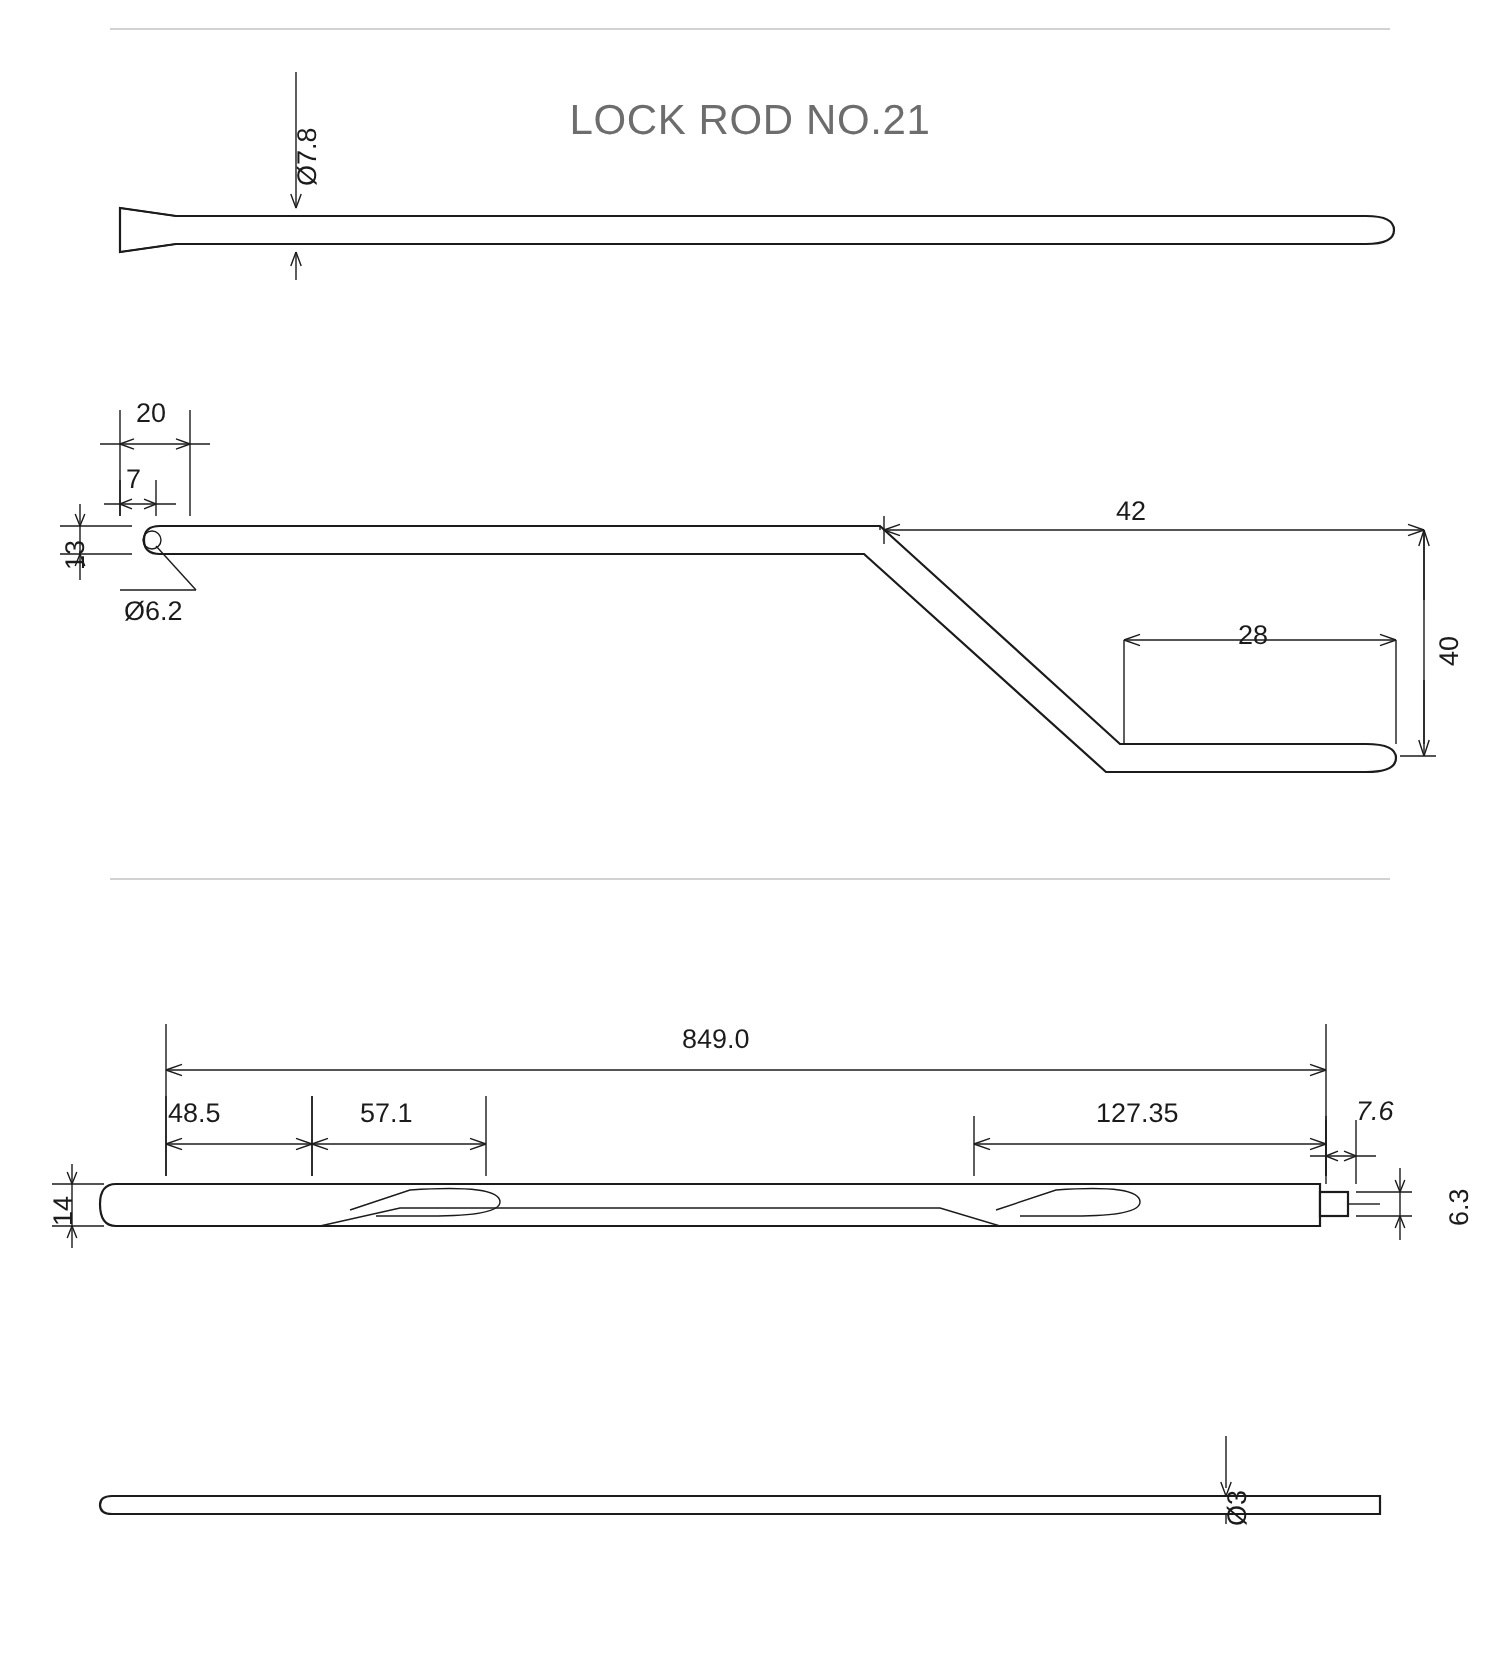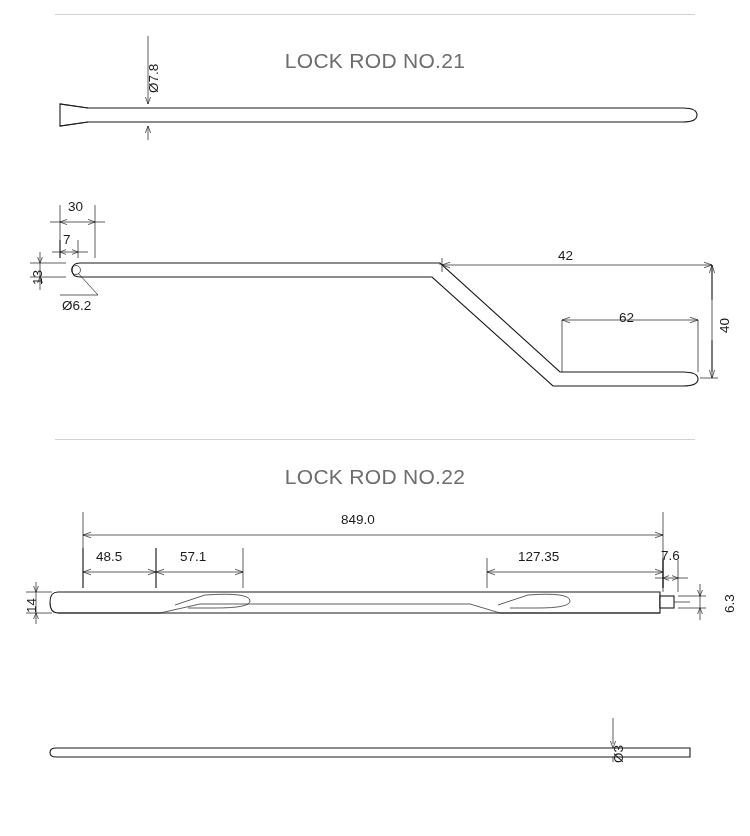--- a/index.html
+++ b/index.html
@@ -144,31 +144,30 @@
 
     <g>
       <line class="thin" x1="712" y1="265" x2="712" y2="300"></line>
       <line class="thin" x1="712" y1="340" x2="712" y2="378"></line>
       <path class="thin" d="M712,265 l-2.6,8 M712,265 l2.6,8 M712,378 l-2.6,-8 M712,378 l2.6,-8"></path>
       <line class="thin" x1="700" y1="378" x2="718" y2="378"></line>
     </g>
   </svg>
 
   <div class="dim vert" style="left:146px; top:93px;">Ø7.8</div>
-  <div class="dim" style="left:68px; top:199px;">30</div>
+  <div class="dim" style="left:68px; top:199px;">20</div>
   <div class="dim" style="left:63px; top:232px;">7</div>
   <div class="dim vert" style="left:30px; top:285px;">13</div>
   <div class="dim" style="left:62px; top:298px;">Ø6.2</div>
   <div class="dim" style="left:558px; top:248px;">42</div>
-  <div class="dim" style="left:619px; top:310px;">62</div>
+  <div class="dim" style="left:619px; top:310px;">28</div>
   <div class="dim vert" style="left:717px; top:333px;">40</div>
 
   <div class="divider" style="left:55px; top:439px; width:640px;"></div>
 
-  <div class="title" style="top:465px;">LOCK ROD NO.22</div>
 
   <svg width="750" height="836">
 
     <g>
       <path class="part" d="M58,592
                             L660,592
                             L660,613
                             L58,613
                             Q50,613 50,602
                             Q50,592 58,592 Z"></path>
@@ -237,21 +236,21 @@
     </g>
 
     <g>
       <line class="thin" x1="613" y1="718" x2="613" y2="744"></line>
       <path class="thin" d="M613,748 l-2.6,-7 M613,748 l2.6,-7"></path>
       <line class="thin" x1="613" y1="757" x2="613" y2="762"></line>
     </g>
   </svg>
 
   <div class="dim" style="left:341px; top:512px;">849.0</div>
-  <div class="dim" style="left:96px; top:549px;">48.5</div>
+  <div class="dim" style="left:84px; top:549px;">48.5</div>
   <div class="dim" style="left:180px; top:549px;">57.1</div>
-  <div class="dim" style="left:518px; top:549px;">127.35</div>
-  <div class="dim" style="left:661px; top:548px;">7.6</div>
+  <div class="dim" style="left:548px; top:549px;">127.35</div>
+  <div class="dim" style="left:678px; top:548px;font-style:italic;">7.6</div>
   <div class="dim vert" style="left:722px; top:613px;">6.3</div>
   <div class="dim vert" style="left:24px; top:613px;">14</div>
   <div class="dim vert" style="left:611px; top:763px;">Ø3</div>
 
 </div>
 
 </body></html>

